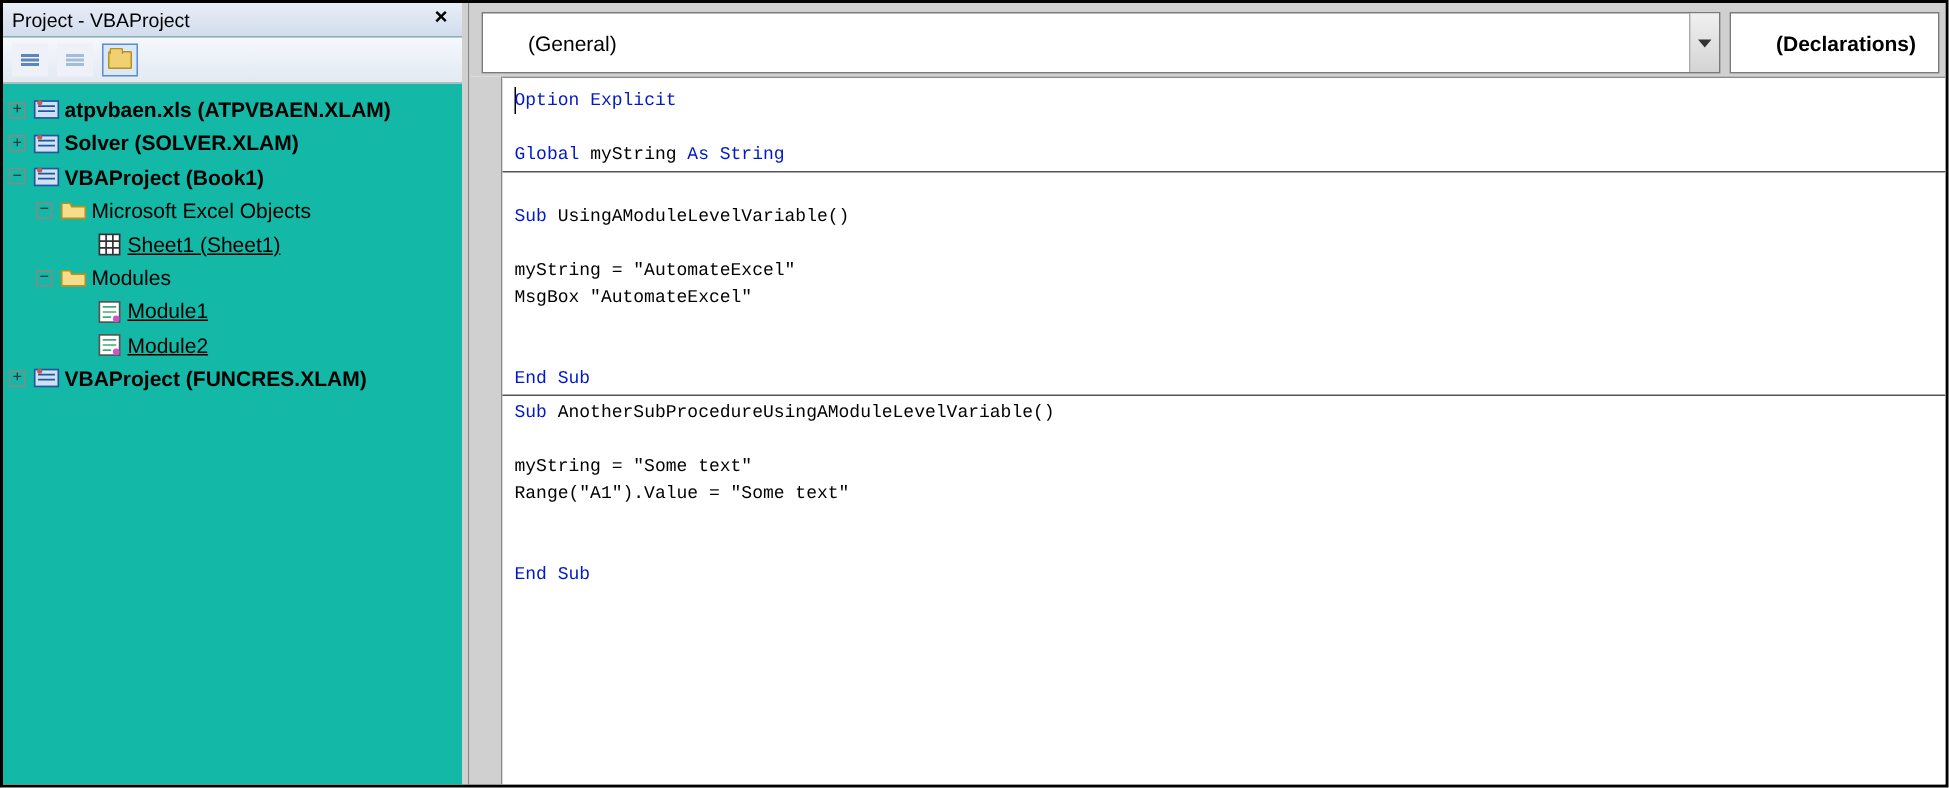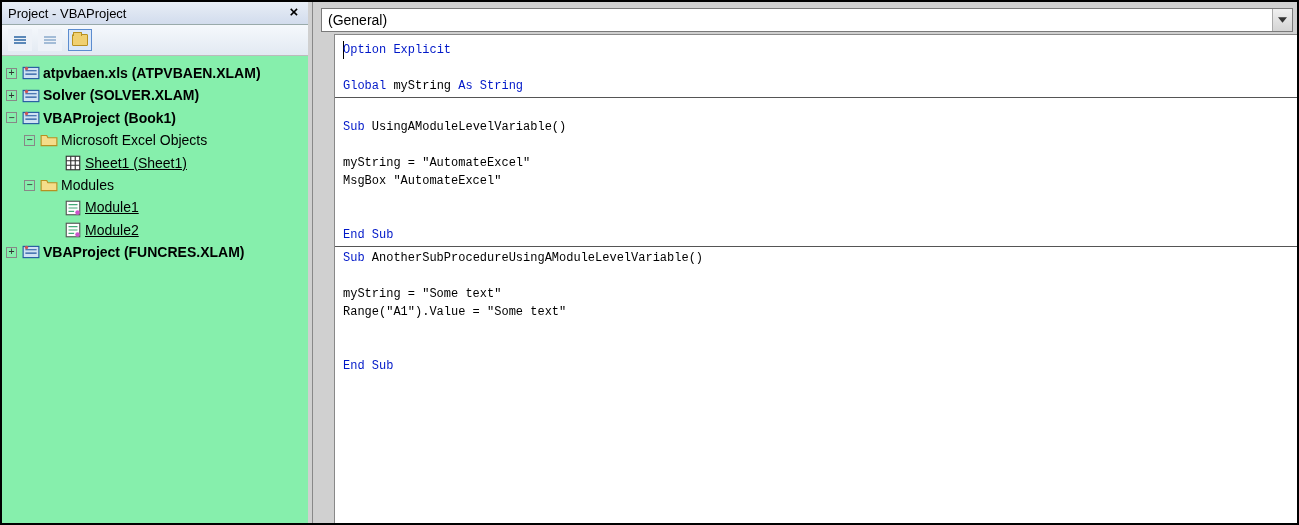--- a/index.html
+++ b/index.html
@@ -11,21 +11,21 @@
   height: 525px;
   overflow: hidden;
   border: 2px solid #000;
   display: flex;
 }
 .project-panel {
   width: 310px;
   border-right: 4px solid #d0d0d0;
   display: flex;
   flex-direction: column;
-  background: #86efac;
+  background: #14b8a6;
 }
 .project-title {
   background: linear-gradient(#e8eef6, #d2dced);
   border-bottom: 1px solid #9aa;
   padding: 3px 6px;
   display: flex;
   align-items: center;
   justify-content: space-between;
   font-size: 13px;
 }
@@ -117,21 +117,22 @@
   display: flex;
   gap: 6px;
   padding: 2px 4px 2px 8px;
   background: #d0d0d0;
 }
 .combo {
   display: flex;
   align-items: center;
   background: #fff;
   border: 1px solid #7a7a7a;
-  height: 24px;
+  height: 41px;
+  padding-left: 24px;
 }
 .combo.main { flex: 1; }
 .combo-text {
   padding: 2px 6px;
   font-size: 14px;
   flex:1;
 }
 .combo-arrow {
   width: 20px;
   height: 100%;
@@ -308,20 +309,23 @@
   <div class="top-gap"></div>
   <div class="dropdowns">
     <div class="combo main">
       <span class="combo-text">(General)</span>
       <span class="combo-arrow">
         <svg viewBox="0 0 10 6">
             <path d="M0 0l5 6 5-6z" fill="#333"></path>
           </svg>
       </span>
     </div>
+    <div class="combo decl">
+      <span class="combo-text bold">(Declarations)</span>
+    </div>
   </div>
 
   <div class="code-wrap">
     <div class="gutter"></div>
     <div class="code-area">
       <div class="code-line"><span class="cursor-caret"></span><span class="kw">Option</span><span class="kw"> Explicit</span></div>
       <div class="code-line">&nbsp;</div>
       <div class="code-line"><span class="kw">Global</span><span> myString </span><span class="kw">As</span><span> </span><span class="kw">String</span></div>
       <hr class="sep">
       <div class="code-line">&nbsp;</div>

